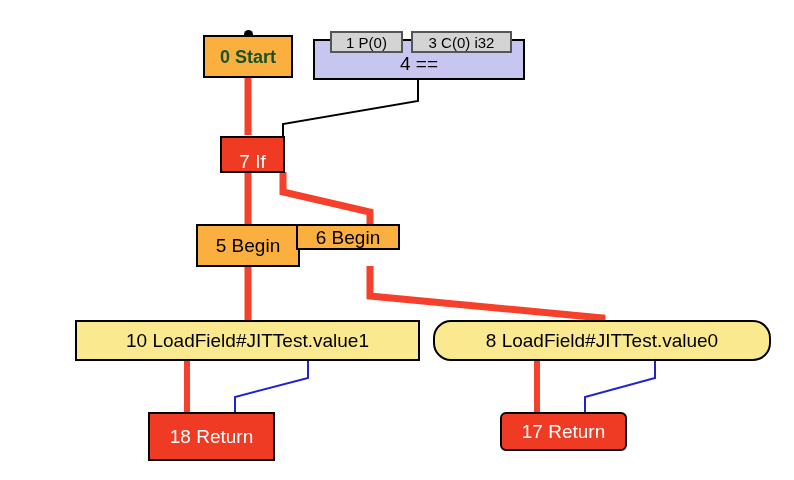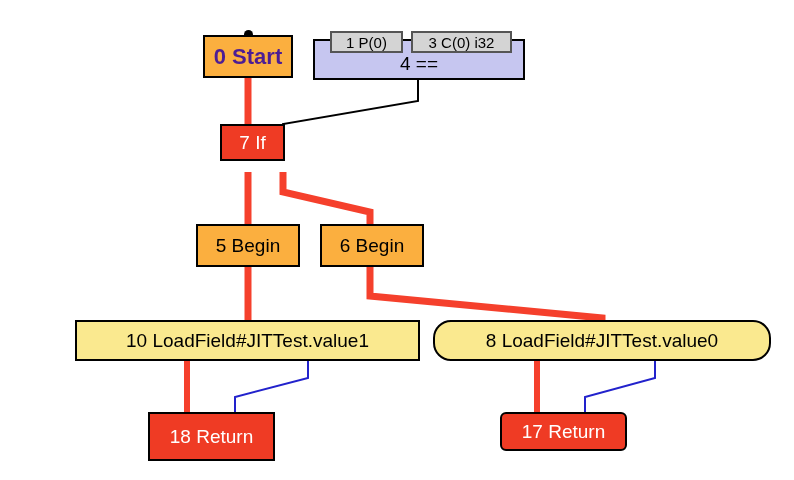--- a/index.html
+++ b/index.html
@@ -35,23 +35,23 @@
     justify-content: center;
     white-space: nowrap;
     line-height: 1;
   }
   .node-label {
     display: block;
     white-space: nowrap;
   }
   .n-start {
     background: #fbaf3f;
-    color: #4c1d95;
+    color: #14532d;
     font-weight: bold;
-    font-size: 22px;
+    font-size: 18px;
   }
   .n-begin {
     background: #fbaf3f;
     color: #000000;
     font-weight: normal;
     font-size: 19px;
   }
   .n-if, .n-return {
     background: #ef3b24;
     color: #ffffff;
@@ -132,29 +132,29 @@
   </div>
 
   <div class="subnode" style="left:330px; top:31px; width:73px; height:22px;">
     <span class="node-label">1 P(0)</span>
   </div>
 
   <div class="subnode" style="left:411px; top:31px; width:101px; height:22px;">
     <span class="node-label">3 C(0) i32</span>
   </div>
 
-  <div class="node n-if" style="left:220px; top:124px; width:65px; height:37px;">
+  <div class="node n-if" style="left:220px; top:136px; width:65px; height:37px;align-items:flex-end;">
     <span class="node-label">7 If</span>
   </div>
 
   <div class="node n-begin" style="left:196px; top:224px; width:104px; height:43px;">
     <span class="node-label">5 Begin</span>
   </div>
 
-  <div class="node n-begin" style="left:320px; top:224px; width:104px; height:43px;">
+  <div class="node n-begin" style="left:296px; top:224px; width:104px; height:26px;">
     <span class="node-label">6 Begin</span>
   </div>
 
   <div class="node n-load" style="left:75px; top:320px; width:345px; height:41px;">
     <span class="node-label">10 LoadField#JITTest.value1</span>
   </div>
 
   <div class="node n-load" style="left:433px; top:320px; width:338px; height:41px;border-radius:18px;">
     <span class="node-label">8 LoadField#JITTest.value0</span>
   </div>

